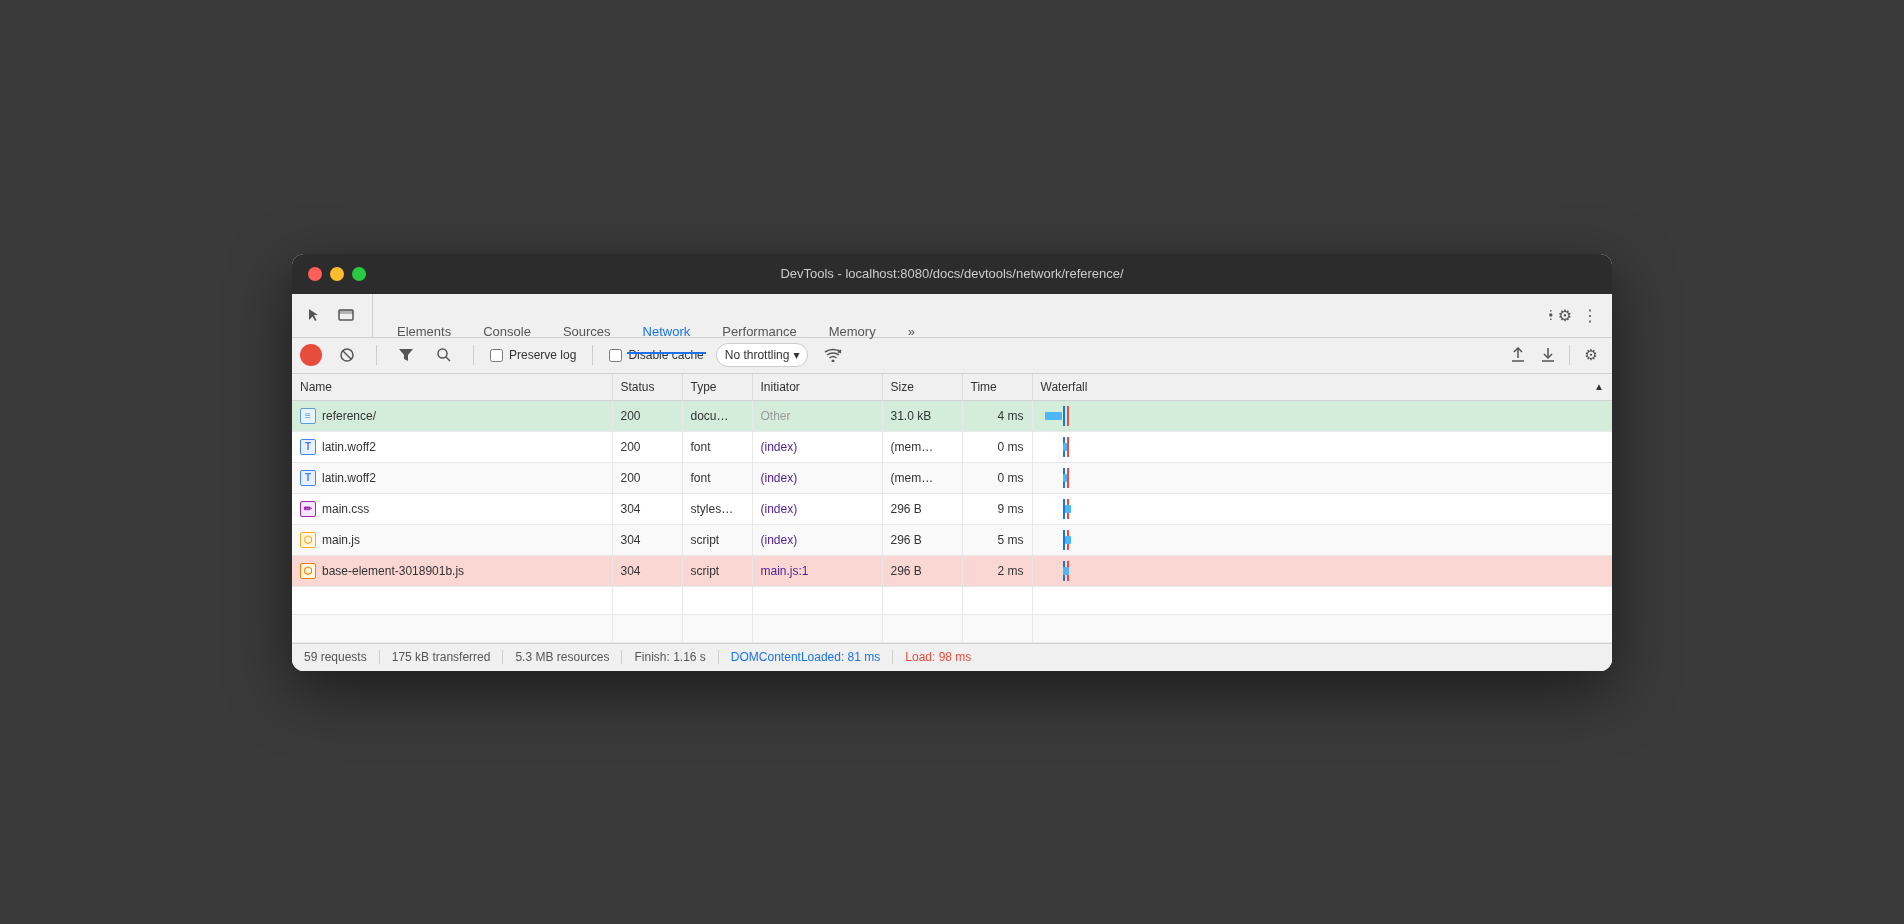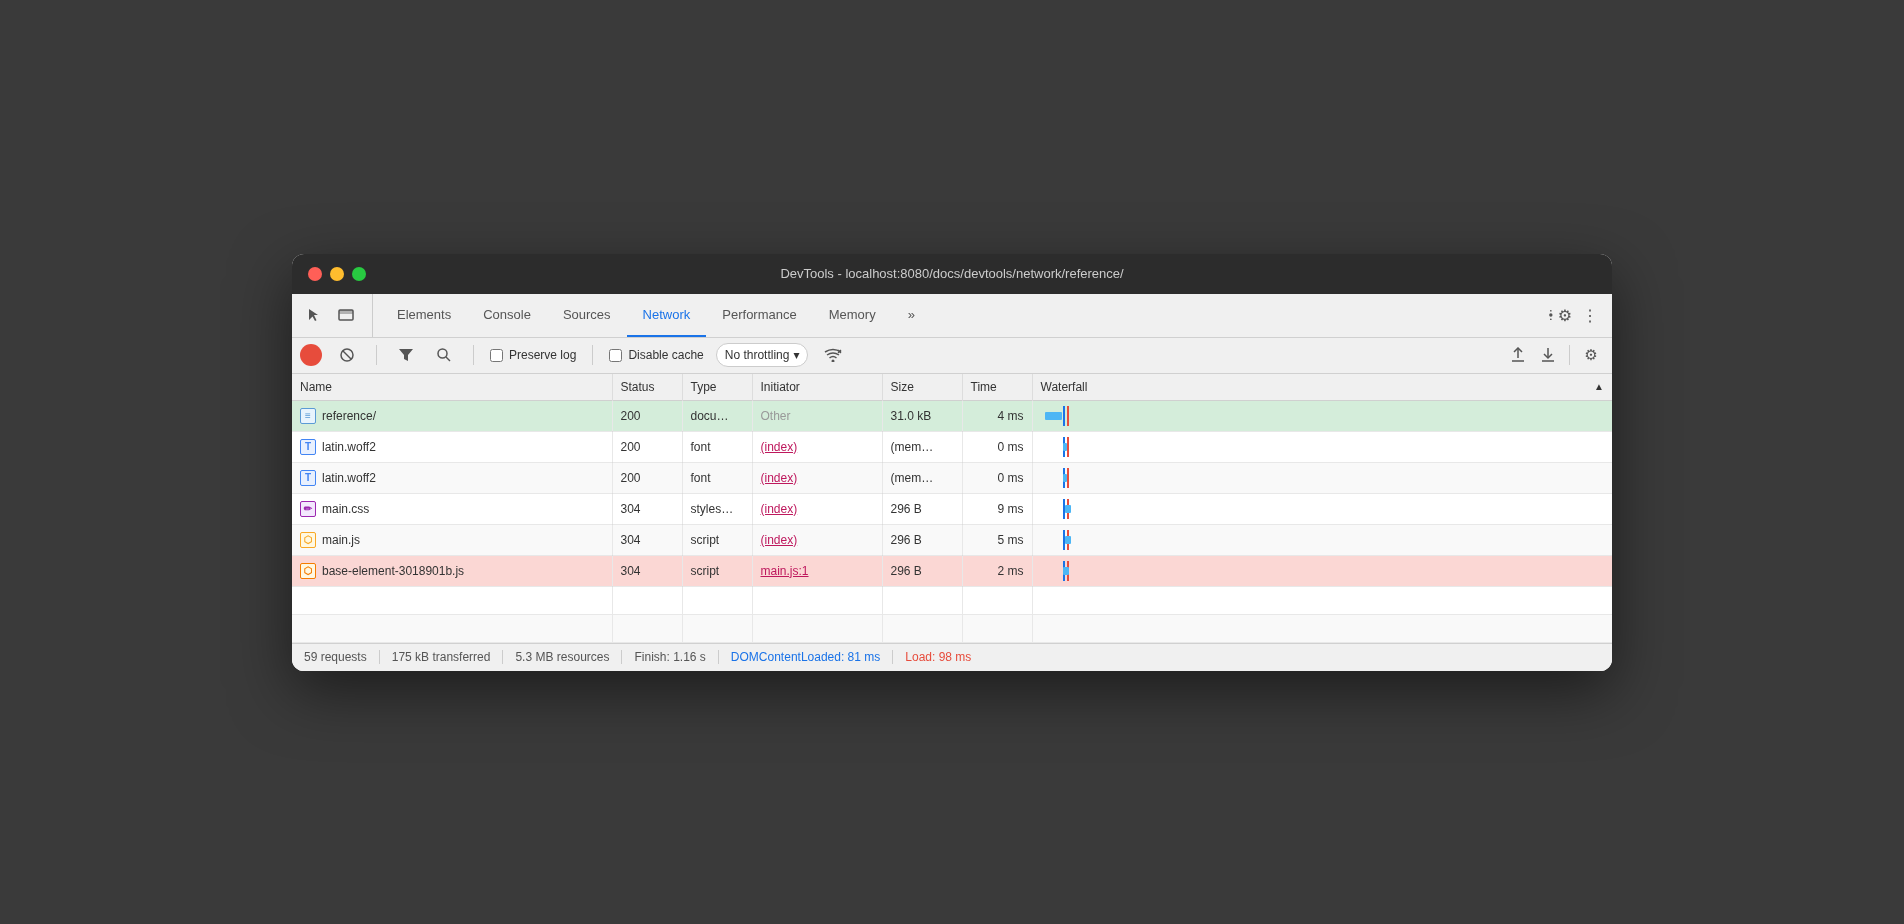--- a/index.html
+++ b/index.html
@@ -90,21 +90,21 @@
       padding: 0 16px;
       height: 100%;
       display: flex;
       align-items: center;
       font-size: 13px;
       color: #555;
       cursor: pointer;
       white-space: nowrap;
       border-bottom: 2px solid transparent;
       position: relative;
-      top: 0;
+      top: 17px;
     }
     .tab.active {
       color: #1a73e8;
       border-bottom: 2px solid #1a73e8;
       font-weight: 500;
     }
     .tab-bar-right {
       margin-left: auto;
       display: flex;
       align-items: center;
@@ -233,22 +233,21 @@
       font-size: 10px;
       font-weight: bold;
       flex-shrink: 0;
     }
     .file-icon-doc { background: #e8f4fd; border: 1px solid #5b9bd5; color: #5b9bd5; }
     .file-icon-font { background: #e8f0fe; border: 1px solid #4285f4; color: #4285f4; }
     .file-icon-css { background: #f3e8fd; border: 1px solid #9c27b0; color: #9c27b0; }
     .file-icon-js { background: #fff8e1; border: 1px solid #f9a825; color: #f9a825; }
     .file-icon-js-red { background: #fff8e1; border: 1px solid #f57c00; color: #f57c00; }
     .link-text {
-      color: #be185d;
-      text-decoration: underline;
+      color: #4c1d95;
       cursor: pointer;
     }
     .other-text { color: #999; }
     .waterfall-cell {
       padding: 0 8px;
       vertical-align: middle;
     }
     .waterfall-bar-container {
       display: flex;
       align-items: center;

